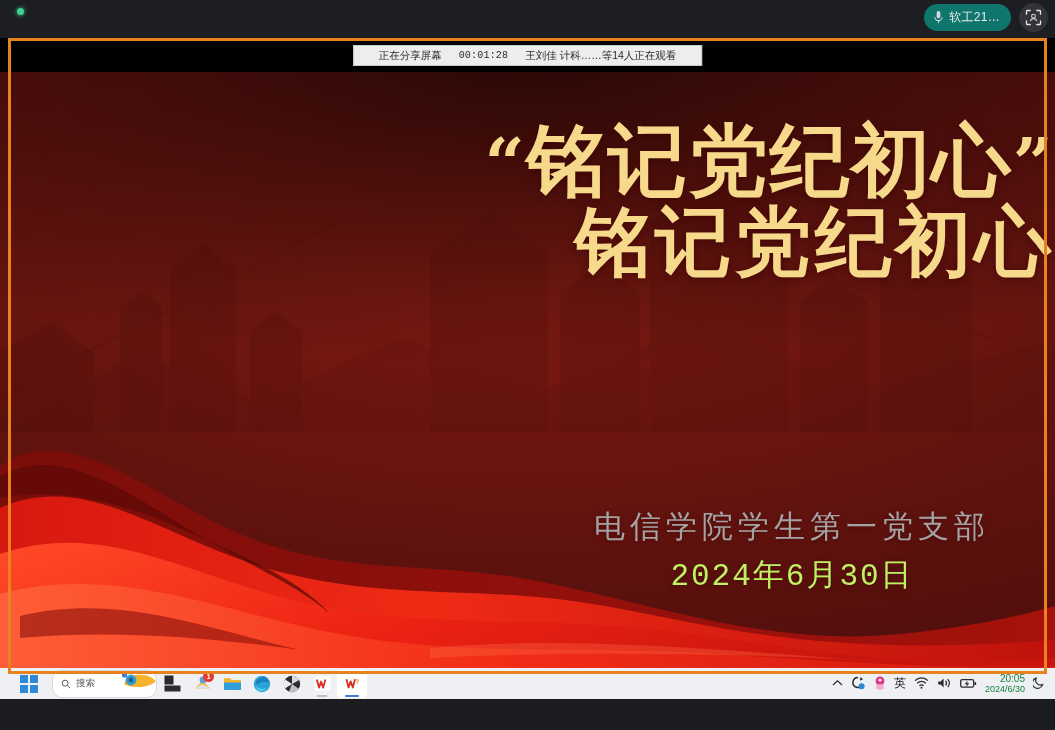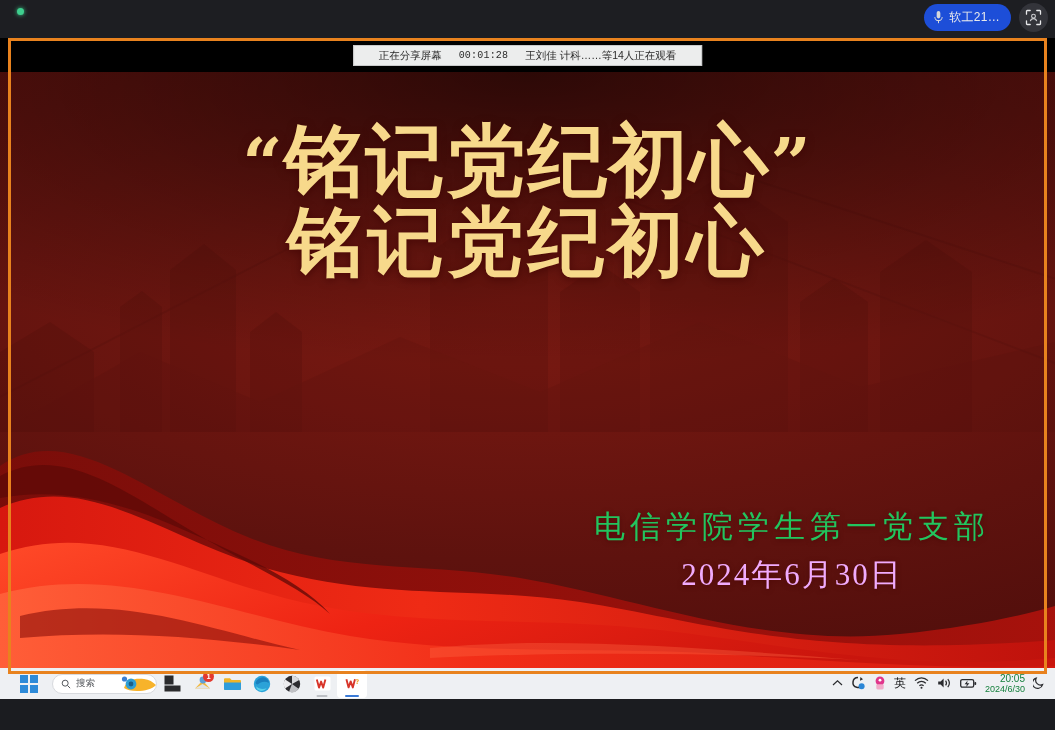--- a/index.html
+++ b/index.html
@@ -16,21 +16,21 @@
     background:#1d1e22;
   }
   .rec-dot{
     position:absolute; left:17px; top:8px; width:7px; height:7px; border-radius:50%;
     background:#3ecf8e; box-shadow:0 0 4px #3ecf8e;
   }
   .mic-pill{
     position:absolute; right:44px; top:4px; height:27px;
     display:flex; align-items:center; gap:5px;
     padding:0 11px 0 9px; border-radius:14px;
-    background:#1d4ed8;
+    background:#0f766e;
   }
   .mic-pill .label{
     color:#e9eaec; font-size:12px; letter-spacing:.3px; white-space:nowrap;
   }
   .mic-ico{ width:11px; height:15px; display:block; }
   .expand-btn{
     position:absolute; right:7px; top:3px; width:29px; height:29px; border-radius:50%;
     background:#33343a; display:flex; align-items:center; justify-content:center;
   }
 
@@ -68,61 +68,61 @@
       radial-gradient(150% 90% at 50% 0%, rgba(0,0,0,.55) 0%, rgba(0,0,0,0) 55%),
       radial-gradient(120% 80% at 50% 38%, #7d1a12 0%, #5e120e 55%, #4a0c0a 100%),
       linear-gradient(180deg,#5a0f0c 0%,#77160f 30%,#8d1a10 60%,#9c1c10 100%);
   }
   
   .silhouette{ position:absolute; left:0; top:30px; width:1055px; height:330px; opacity:.30; }
 
   .ribbons{ position:absolute; left:0; bottom:0; width:1055px; height:320px; }
 
   .title-block{
-    position:absolute; left:0; top:46px; width:1055px; text-align:center; z-index:3;
+    position:absolute; left:0; top:46px; width:1055px; text-align:right; z-index:3;
   }
   .t-line1{
     font-family:"DejaVu Serif","Liberation Serif",serif;
     font-size:79px; line-height:1.08; font-weight:700;
     color:#f7d98b; letter-spacing:2px;
     text-shadow:0 2px 8px rgba(60,0,0,.65);
   }
   .t-line1 .q{ font-size:70px; }
   .t-line2{
     font-family:"DejaVu Serif","Liberation Serif",serif;
     font-size:76px; line-height:1.12; font-weight:700;
     color:#f7d98b; letter-spacing:4px; margin-top:-4px;
     text-shadow:0 2px 8px rgba(60,0,0,.65);
   }
   .footer-block{
     position:absolute; right:48px; top:434px; text-align:center; z-index:3; width:430px;
   }
   .f-org{
     font-family:"DejaVu Serif","Liberation Serif",serif;
-    font-size:31px; color:#22c55e; letter-spacing:5px; font-weight:400;
+    font-size:31px; color:#a3a3a3; letter-spacing:5px; font-weight:400;
     text-shadow:0 1px 5px rgba(70,0,0,.7);
   }
   .f-date{
-    font-family:Liberation Serif, serif;
-    font-size:31px; color:#f0abfc; letter-spacing:2px; margin-top:6px; font-weight:400;
+    font-family:Liberation Mono, monospace;
+    font-size:31px; color:#bef264; letter-spacing:2px; margin-top:6px; font-weight:400;
     text-shadow:0 1px 5px rgba(70,0,0,.7);
   }
 
   
   .taskbar{
     position:absolute; left:0; top:668px; width:1055px; height:31px;
     background:#eef0f3;
     display:flex; align-items:center;
   }
   .tb-left{ display:flex; align-items:center; gap:0; padding-left:14px; }
   .tb-item{ width:30px; height:28px; display:flex; align-items:center; justify-content:center; position:relative; }
   .win-logo{ display:grid; grid-template-columns:8px 8px; grid-template-rows:8px 8px; gap:2px; }
   .win-logo i{ background:#2d8ad8; display:block; }
   .search-box{
-    width:105px; height:20px; background:#fff; border-radius:10px;
+    width:105px; height:28px; background:#fff; border-radius:10px;
     display:flex; align-items:center; gap:5px; padding:0 8px; margin-left:8px;
     border:1px solid #d8dade; position:relative;
   }
   .search-box .sx{ font-size:9.5px; color:#55585d; }
   .copilot{ position:absolute; right:-2px; top:-3px; width:42px; height:26px; }
   .badge{
     position:absolute; top:1px; right:3px; width:11px; height:11px; border-radius:50%;
     background:#e3392f; color:#fff; font-size:7.5px; line-height:11px; text-align:center; font-weight:700;
   }
   .active-underline{ position:absolute; bottom:1px; left:50%; transform:translateX(-50%); width:14px; height:2px; background:#3a7ad6; border-radius:1px; }

